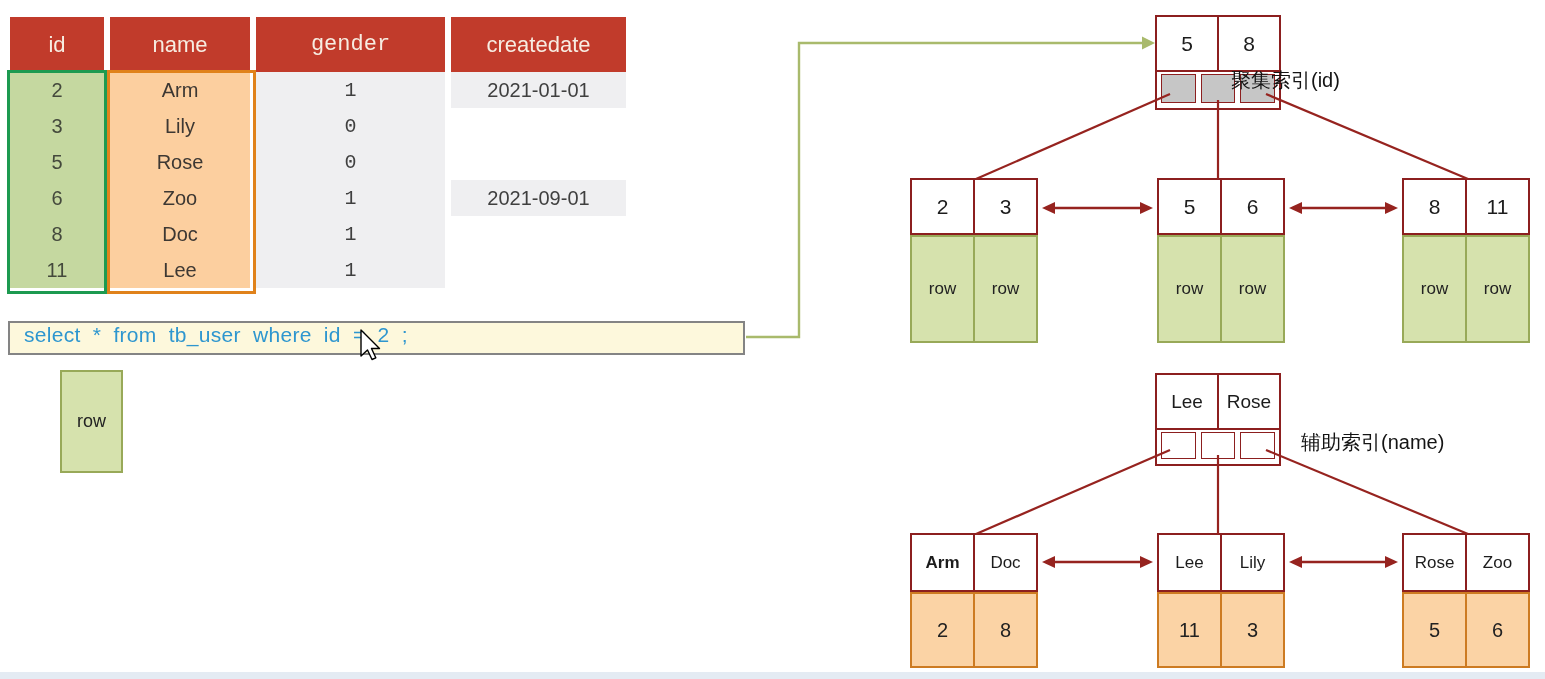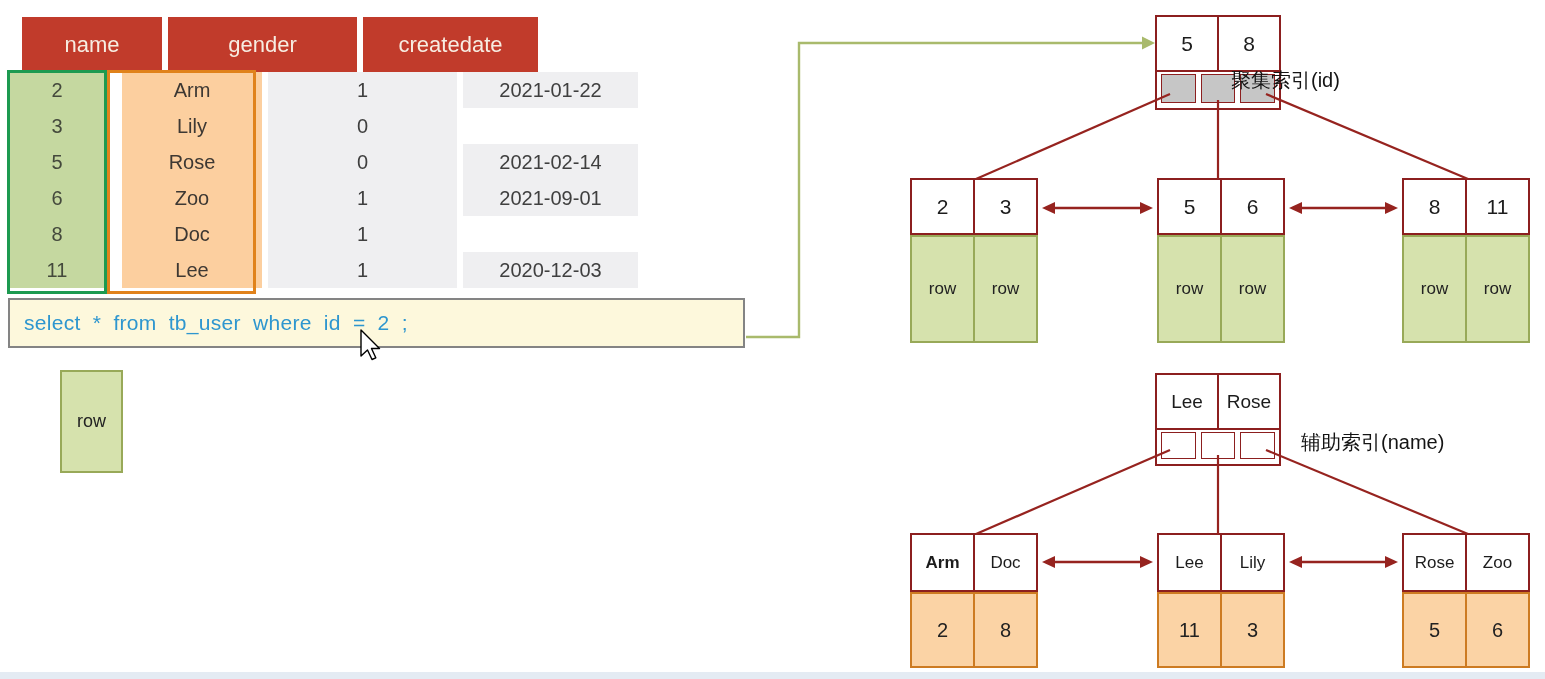--- a/index.html
+++ b/index.html
@@ -25,31 +25,31 @@
           font-family:"Liberation Sans",sans-serif;}
 
   
   .table{position:absolute;left:10px;top:17px;width:628px;}
   .thead{display:flex;height:55px;gap:6px;}
   .th{background:var(--header-red);color:#f7ede2;display:flex;align-items:center;justify-content:center;
       font-size:22px;font-weight:400;}
   .tbody{margin-top:0;}
   .tr{display:flex;height:36px;gap:6px;}
   .td{display:flex;align-items:center;justify-content:center;font-size:20px;color:#3f3f3f;}
-  .w0{width:94px;}  .w1{width:140px;margin-left:12px;} .w2{width:189px;} .w3{width:175px;}
+  .w0{width:94px;}  .w1{width:140px;} .w2{width:189px;font-family:Liberation Mono, monospace;} .w3{width:175px;}
   .c-id{background:var(--id-col-green);color:#44493c;}
   .c-name{background:var(--name-col-orange);color:#3d3833;}
   .c-gray{background:var(--cell-gray);}
   .overlay{position:absolute;box-sizing:border-box;pointer-events:none;}
   .overlay.green{left:-3px;top:53px;width:100px;height:224px;border:3px solid var(--id-border-green);}
   .overlay.orange{left:97px;top:53px;width:149px;height:224px;border:3px solid var(--name-border-orange);}
 
   
-  .sql{position:absolute;left:8px;top:298px;width:737px;height:50px;box-sizing:border-box;
-       background:var(--sql-bg);border:2px solid #848484;display:flex;align-items:center;
+  .sql{position:absolute;left:8px;top:321px;width:737px;height:34px;box-sizing:border-box;
+       background:var(--sql-bg);border:2px solid #848484;display:flex;
        padding-left:14px;font-size:21px;color:var(--sql-blue);word-spacing:6px;letter-spacing:.3px;}
 
   
   .rowbox{position:absolute;left:60px;top:370px;width:63px;height:103px;box-sizing:border-box;
           background:var(--leaf-green);border:2px solid var(--leaf-green-border);
           display:flex;align-items:center;justify-content:center;font-size:18px;color:#222;}
 
   
   .node{position:absolute;box-sizing:border-box;}
   .keys{display:flex;}
@@ -84,58 +84,57 @@
 
   .bottom-strip{position:absolute;left:0;bottom:0;width:100%;height:7px;background:#e4ebf3;}
 </style>
 </head>
 <body>
 
 <div class="canvas">
 
   <div class="table">
     <div class="thead">
+      <div class="th w0">id</div>
       <div class="th w1">name</div>
       <div class="th w2">gender</div>
       <div class="th w3">createdate</div>
     </div>
     <div class="tbody">
       <div class="tr">
         <div class="td w0 c-id">2</div>
         <div class="td w1 c-name">Arm</div>
         <div class="td w2 c-gray">1</div>
-        <div class="td w3 c-gray">2021-01-22</div>
+        <div class="td w3 c-gray">2021-01-01</div>
       </div>
       <div class="tr">
         <div class="td w0 c-id">3</div>
         <div class="td w1 c-name">Lily</div>
         <div class="td w2 c-gray">0</div>
       </div>
       <div class="tr">
         <div class="td w0 c-id">5</div>
         <div class="td w1 c-name">Rose</div>
         <div class="td w2 c-gray">0</div>
-        <div class="td w3 c-gray">2021-02-14</div>
       </div>
       <div class="tr">
         <div class="td w0 c-id">6</div>
         <div class="td w1 c-name">Zoo</div>
         <div class="td w2 c-gray">1</div>
         <div class="td w3 c-gray">2021-09-01</div>
       </div>
       <div class="tr">
         <div class="td w0 c-id">8</div>
         <div class="td w1 c-name">Doc</div>
         <div class="td w2 c-gray">1</div>
       </div>
       <div class="tr">
         <div class="td w0 c-id">11</div>
         <div class="td w1 c-name">Lee</div>
         <div class="td w2 c-gray">1</div>
-        <div class="td w3 c-gray">2020-12-03</div>
       </div>
     </div>
     <div class="overlay green"></div>
     <div class="overlay orange"></div>
   </div>
 
   <div class="sql">
     <span>select * from tb_user where id = 2 ;</span>
   </div>
 

